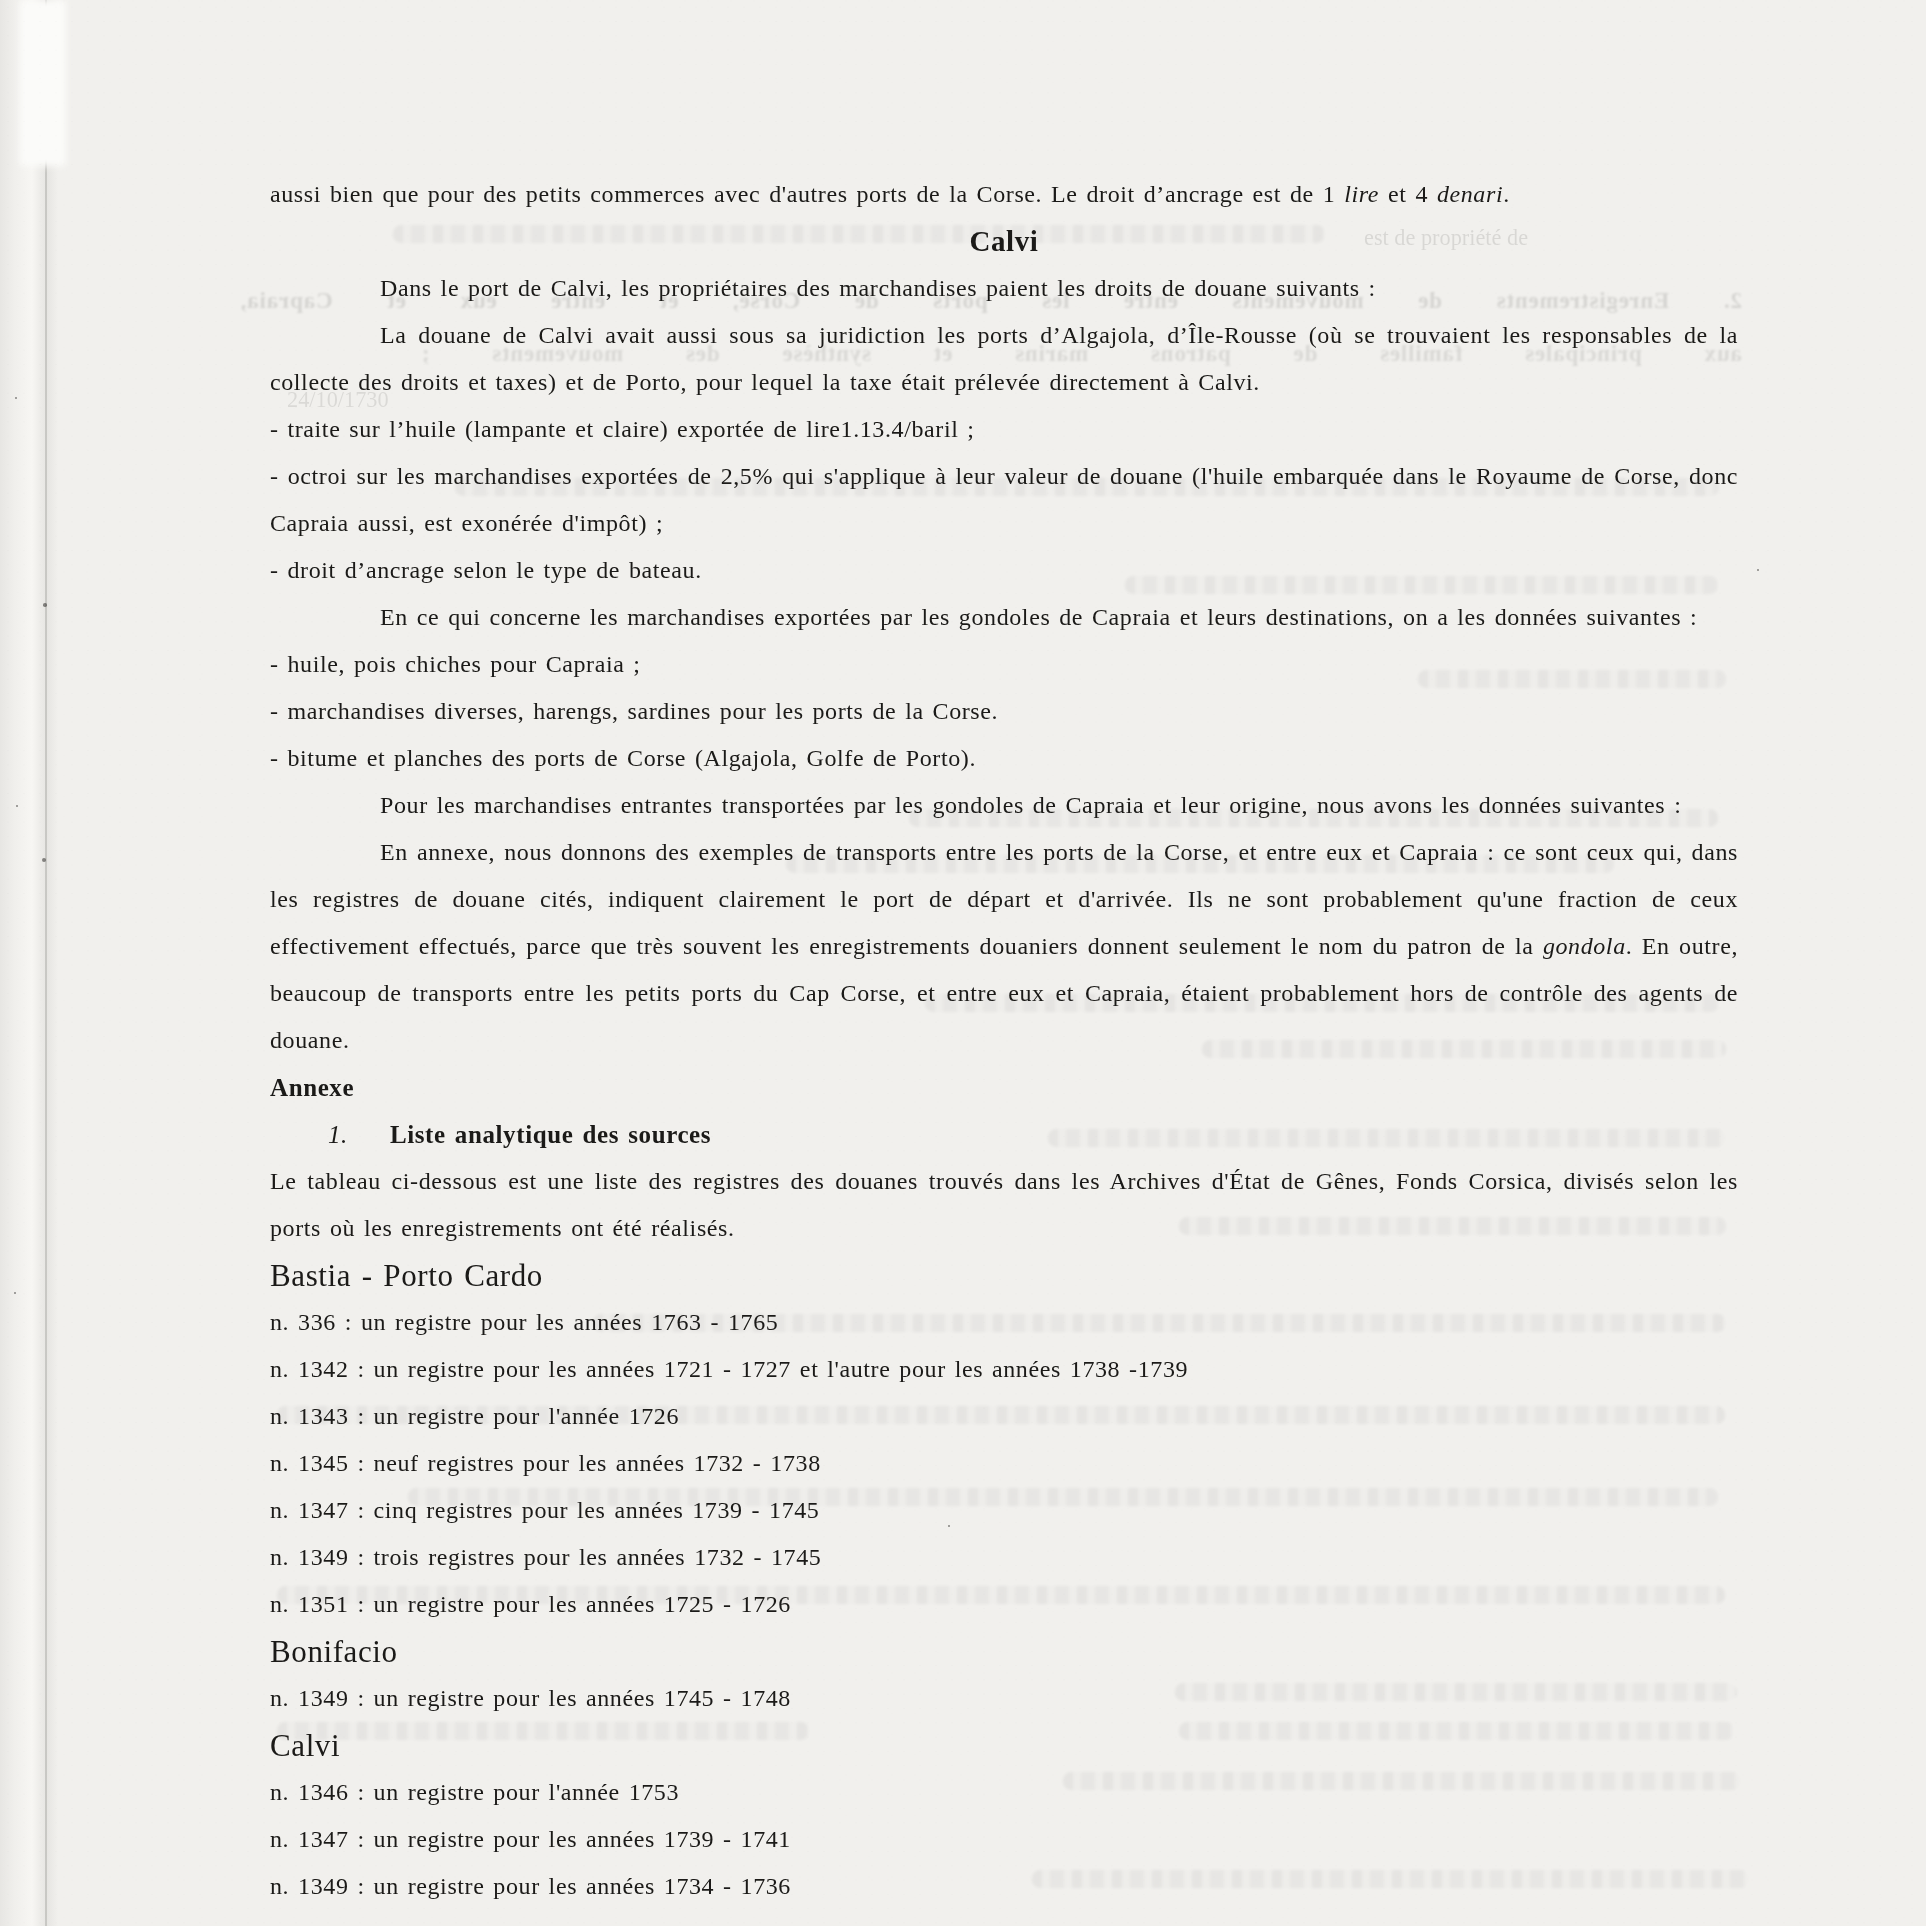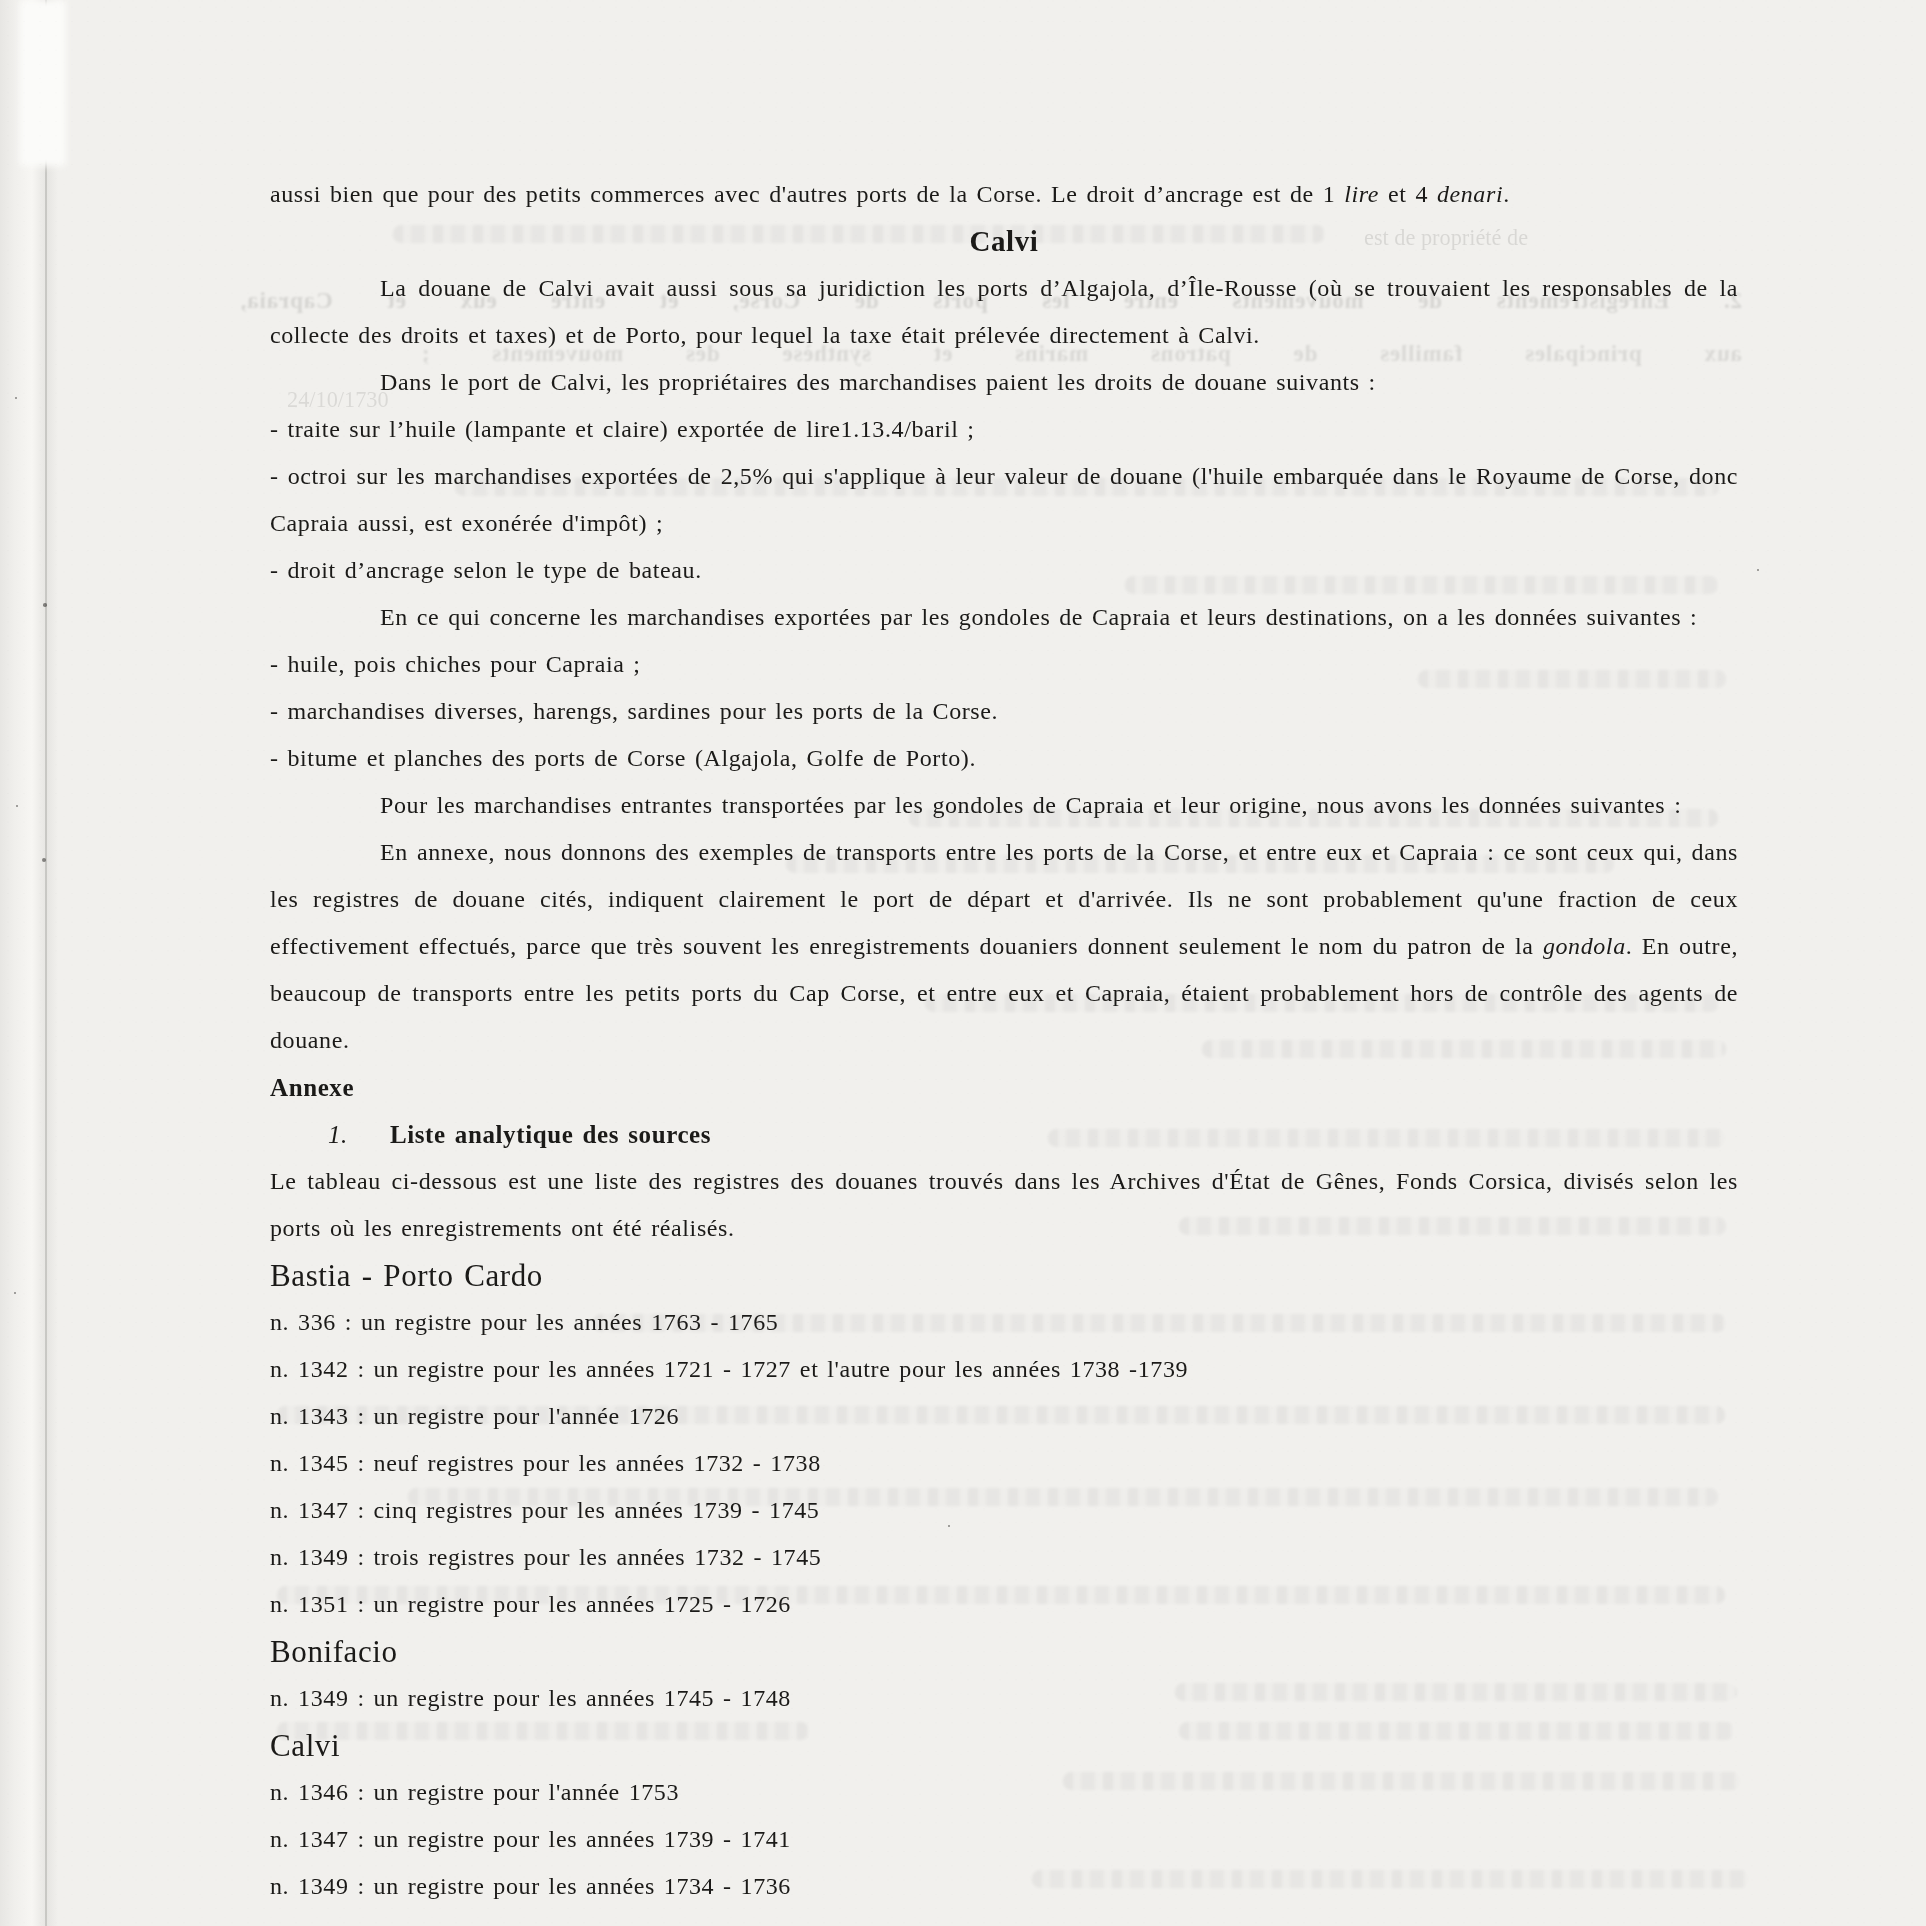--- a/index.html
+++ b/index.html
@@ -114,22 +114,22 @@
       <div class="speck" style="top: 805px; left: 16px; width: 2.3px; height: 2.3px; opacity: 0.55;"></div>
       <div class="speck" style="top: 1292px; left: 14px; width: 2.3px; height: 2.3px; opacity: 0.55;"></div>
       <div class="speck" style="top: 569px; left: 1757px; width: 2.3px; height: 2.3px; opacity: 0.55;"></div>
       <div class="speck" style="top: 1525px; left: 948px; width: 1.9px; height: 1.9px; opacity: 0.55;"></div>
     </div>
 
   <div class="content">
     <div id="blocks">
         <p class="bp just"><span>aussi bien que pour des petits commerces avec d'autres ports de la Corse. Le droit d’ancrage est de 1 </span><span class="it">lire</span><span> et 4 </span><span class="it">denari</span><span>.</span></p>
         <div class="h-main">Calvi</div>
+        <p class="bp just ind"><span>Dans le port de Calvi, les propriétaires des marchandises paient les droits de douane suivants :</span></p>
         <p class="bp just ind"><span>La douane de Calvi avait aussi sous sa juridiction les ports d’Algajola, d’Île-Rousse (où se trouvaient les responsables de la collecte des droits et taxes) et de Porto, pour lequel la taxe était prélevée directement à Calvi.</span></p>
-        <p class="bp just ind"><span>Dans le port de Calvi, les propriétaires des marchandises paient les droits de douane suivants :</span></p>
         <p class="bp"><span>- traite sur l’huile (lampante et claire) exportée de lire1.13.4/baril ;</span></p>
         <p class="bp just"><span>- octroi sur les marchandises exportées de 2,5% qui s'applique à leur valeur de douane (l'huile embarquée dans le Royaume de Corse, donc Capraia aussi, est exonérée d'impôt) ;</span></p>
         <p class="bp"><span>- droit d’ancrage selon le type de bateau.</span></p>
         <p class="bp just ind"><span>En ce qui concerne les marchandises exportées par les gondoles de Capraia et leurs destinations, on a les données suivantes :</span></p>
         <p class="bp"><span>- huile, pois chiches pour Capraia ;</span></p>
         <p class="bp"><span>- marchandises diverses, harengs, sardines pour les ports de la Corse.</span></p>
         <p class="bp"><span>- bitume et planches des ports de Corse (Algajola, Golfe de Porto).</span></p>
         <p class="bp just ind"><span>Pour les marchandises entrantes transportées par les gondoles de Capraia et leur origine, nous avons les données suivantes :</span></p>
         <p class="bp just ind"><span>En annexe, nous donnons des exemples de transports entre les ports de la Corse, et entre eux et Capraia : ce sont ceux qui, dans les registres de douane cités, indiquent clairement le port de départ et d'arrivée. Ils ne sont probablement qu'une fraction de ceux effectivement effectués, parce que très souvent les enregistrements douaniers donnent seulement le nom du patron de la </span><span class="it">gondola</span><span>. En outre, beaucoup de transports entre les petits ports du Cap Corse, et entre eux et Capraia, étaient probablement hors de contrôle des agents de douane.</span></p>
         <div class="h-annexe">Annexe</div>

